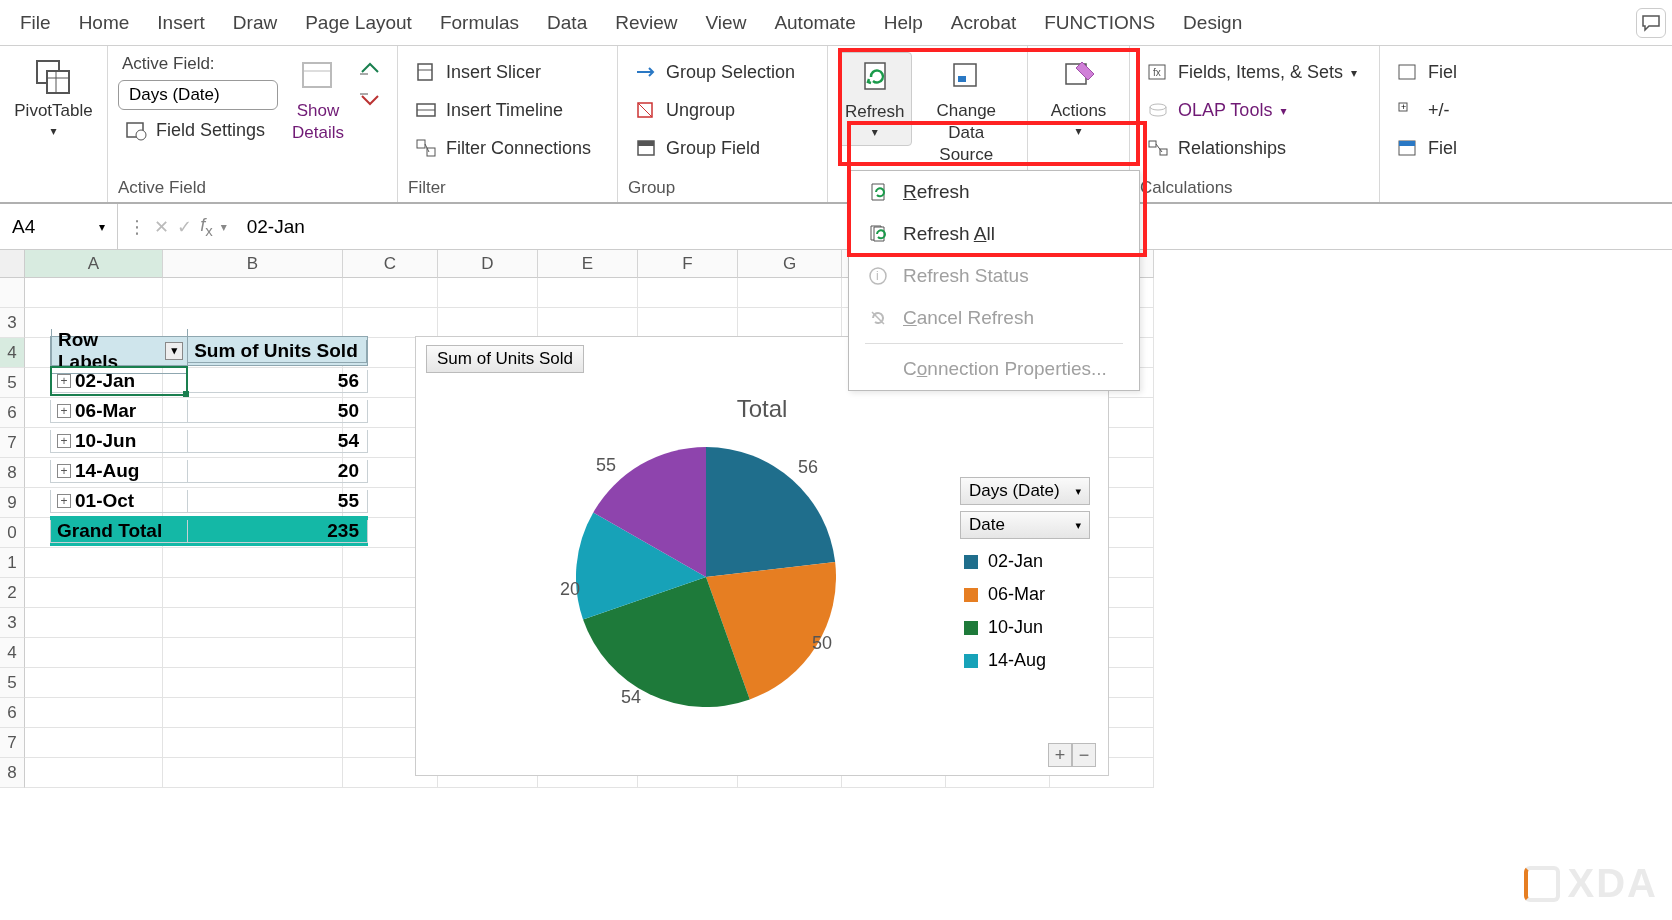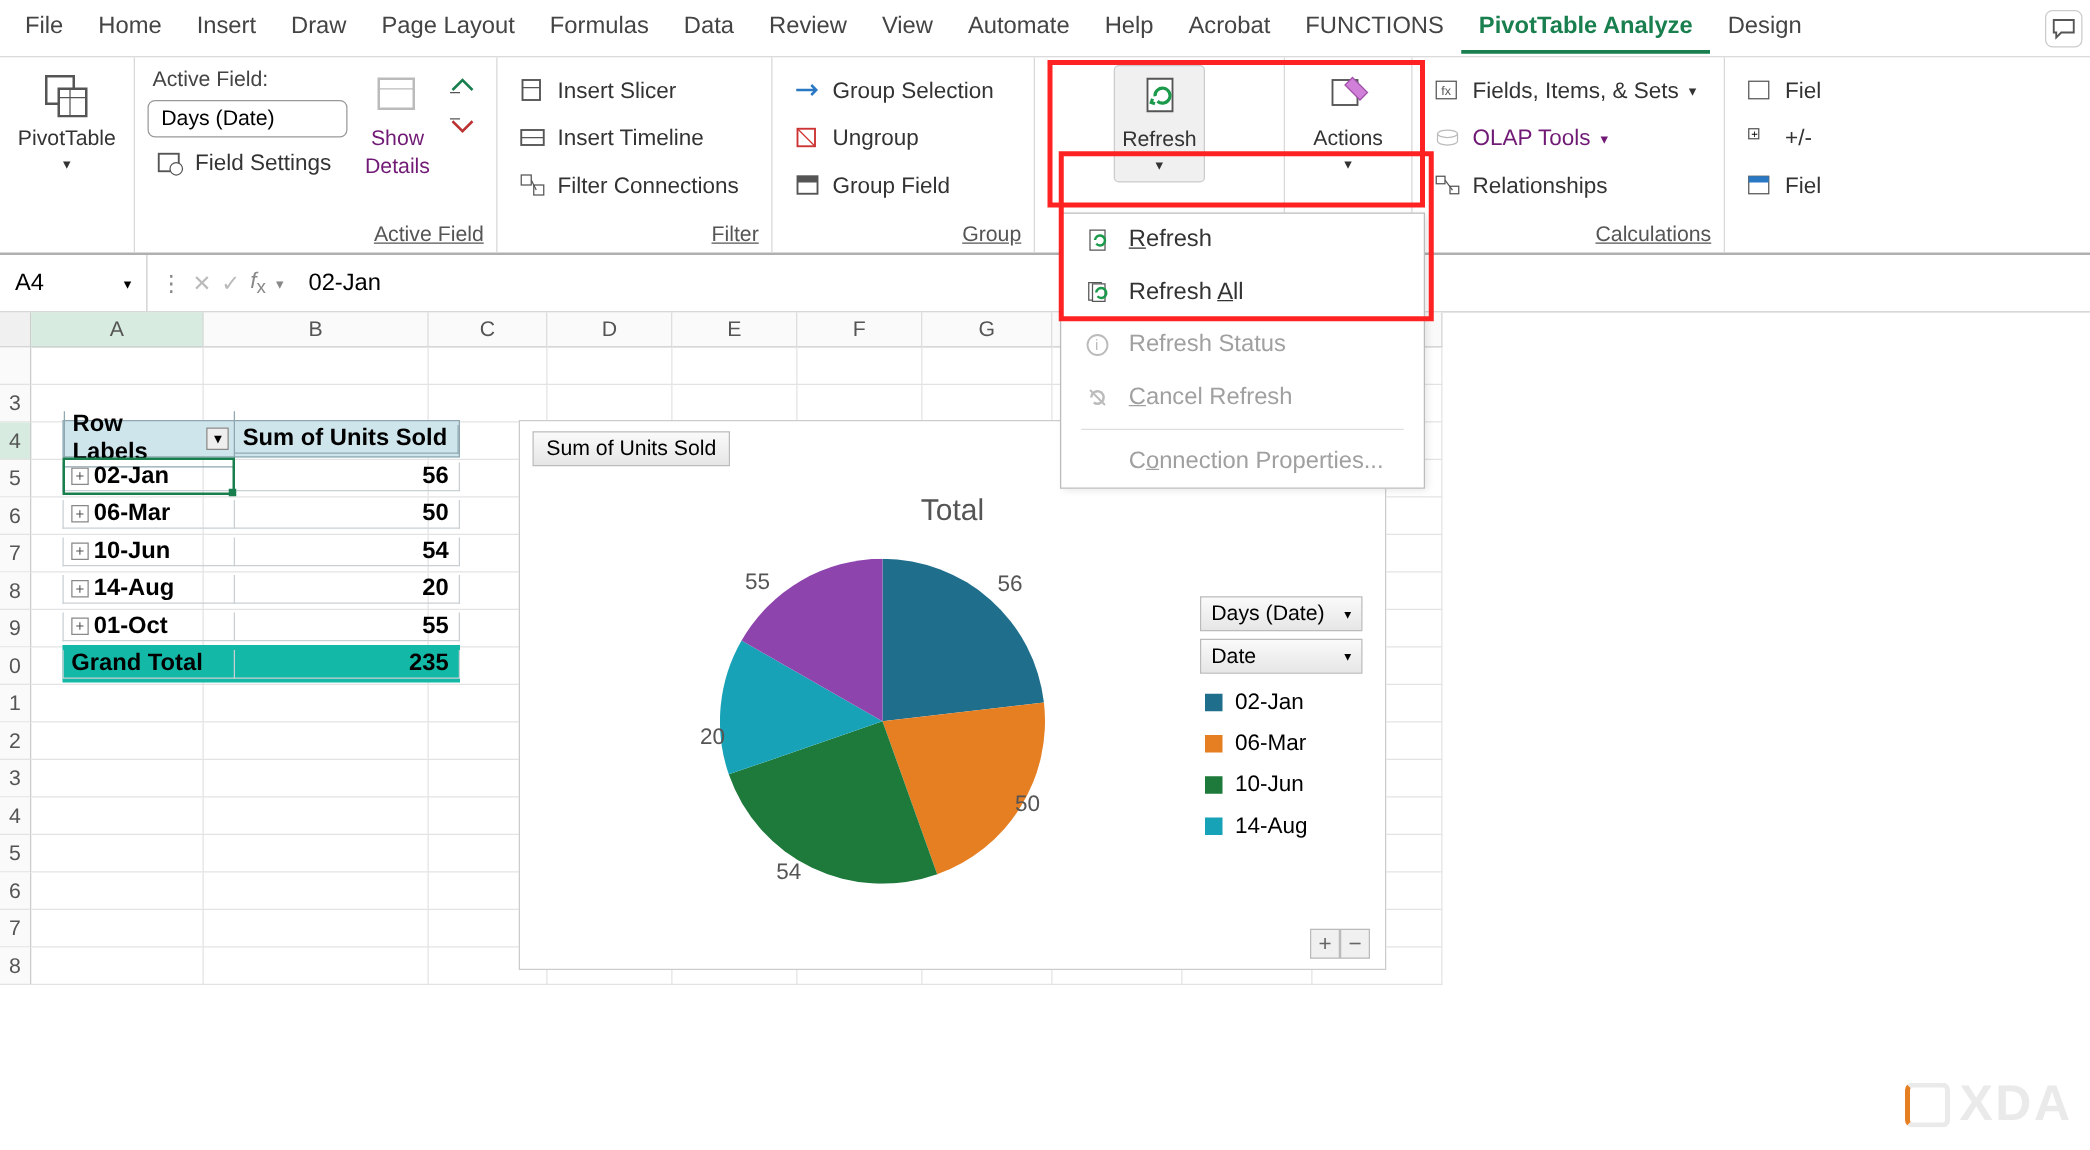--- a/index.html
+++ b/index.html
@@ -8,21 +8,21 @@
   
   .tabs { display: flex; align-items: center; padding: 0 6px; height: 46px; border-bottom: 1px solid #d0d0d0; background: #fff; }
   .tab { padding: 8px 14px; font-size: 19px; color: #444; cursor: pointer; }
   .tab.active { color: #1a7f4f; border-bottom: 3px solid #1a7f4f; font-weight: 600; }
   .comment-btn { margin-left: auto; width: 30px; height: 30px; border: 1px solid #ccc; border-radius: 6px; display: flex; align-items: center; justify-content: center; }
   
   
   .ribbon { display: flex; background: #fff; height: 158px; border-bottom: 2px solid #b0b0b0; position: relative; }
   .ribbon-group { border-right: 1px solid #d8d8d8; padding: 6px 10px 0 10px; display: flex; flex-direction: column; }
   .ribbon-group-body { display: flex; flex: 1; align-items: flex-start; gap: 8px; }
-  .ribbon-group-label { text-align: right; font-size: 17px; color: #555; padding: 4px 0; text-decoration: underline; }
+  .ribbon-group-label { text-align: left; font-size: 17px; color: #555; padding: 4px 0; }
   .ribbon-btn-big { display: flex; flex-direction: column; align-items: center; justify-content: flex-start; padding: 4px 6px; font-size: 17px; color: #333; cursor: pointer; text-align: center; line-height: 1.3; }
   .ribbon-btn-big .icon { width: 44px; height: 40px; display: flex; align-items: center; justify-content: center; margin-bottom: 4px; }
   .ribbon-btn-small { display: flex; align-items: center; gap: 8px; padding: 4px 6px; font-size: 18px; color: #333; cursor: pointer; }
   .ribbon-btn-small .icon { width: 24px; height: 24px; display: flex; align-items: center; justify-content: center; }
   .active-field-label { font-size: 17px; color: #444; padding: 2px 4px; }
   .active-field-box { border: 1px solid #999; border-radius: 6px; padding: 4px 10px; font-size: 17px; width: 160px; margin: 4px 0; }
   .disabled { color: #701a75; }
   .chev { font-size: 12px; margin-top: 2px; }
   
   
@@ -97,21 +97,20 @@
       <div class="tab">Draw</div>
       <div class="tab">Page Layout</div>
       <div class="tab">Formulas</div>
       <div class="tab">Data</div>
       <div class="tab">Review</div>
       <div class="tab">View</div>
       <div class="tab">Automate</div>
       <div class="tab">Help</div>
       <div class="tab">Acrobat</div>
       <div class="tab">FUNCTIONS</div>
-      <div class="tab active">PivotTable Analyze</div>
       <div class="tab">Design</div>
     </div>
   <div class="comment-btn">
     <svg width="20" height="18" viewBox="0 0 20 18">
         <path d="M2 2h16v10H8l-4 4v-4H2z" fill="none" stroke="#555" stroke-width="1.5"></path>
       </svg>
   </div>
 </div>
 
 <div class="ribbon">
@@ -243,20 +242,31 @@
     <div class="ribbon-group-body" style="justify-content:center;gap:4px;">
       <div class="ribbon-btn-big" style="background:#f0f0f0;border:1px solid #ccc;border-radius:4px;">
         <span class="icon">
             <svg width="36" height="36">
               <path d="M8 4 L28 4 L28 30 L8 30 Z" fill="#fff" stroke="#555" stroke-width="1.5"></path>
               <path d="M14 18 a6 6 0 1 1 2 4" fill="none" stroke="#1a9a4a" stroke-width="2.5"></path>
               <path d="M14 24 l-3 -1 l1 -3" fill="none" stroke="#1a9a4a" stroke-width="2.5"></path>
             </svg>
           </span>
         <span>Refresh</span>
+        <span class="chev">▾</span>
+      </div>
+      <div class="ribbon-btn-big">
+        <span class="icon">
+            <svg width="36" height="36">
+              <rect x="6" y="6" width="22" height="22" fill="none" stroke="#555" stroke-width="1.5"></rect>
+              <rect x="10" y="18" width="8" height="6" fill="#2a78c4"></rect>
+            </svg>
+          </span>
+        <span style="white-space:pre-line;">Change Data
+Source</span>
         <span class="chev">▾</span>
       </div>
     </div>
     <div class="ribbon-group-label"></div>
   </div>
 
   <div class="ribbon-group" style="width:102px;">
     <div class="ribbon-group-body" style="justify-content:center;">
       <div class="ribbon-btn-big">
         <span class="icon">

